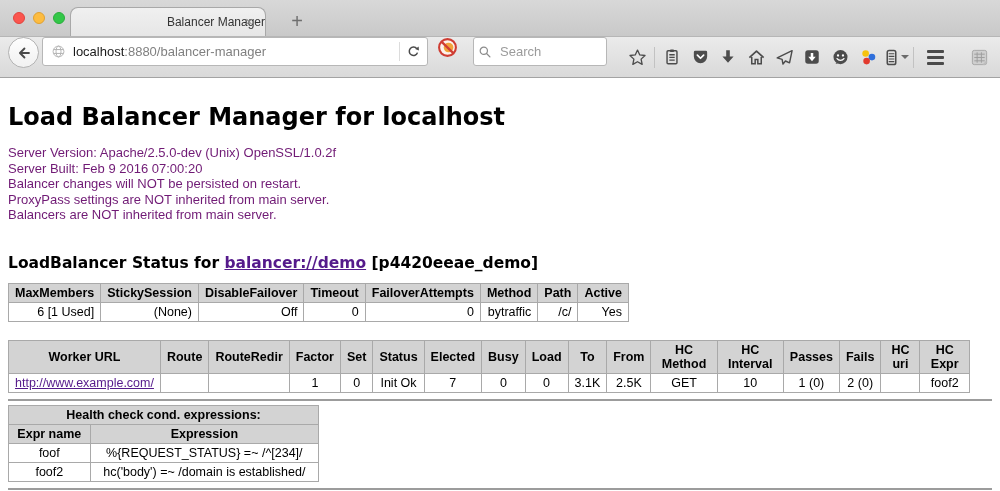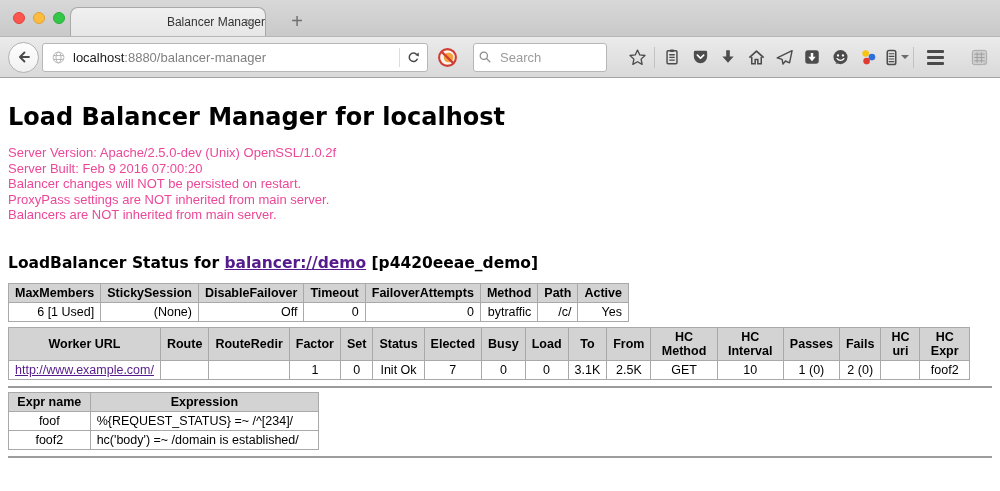--- a/index.html
+++ b/index.html
@@ -32,21 +32,21 @@
     border:none; background:transparent; color:#8a8a8a; font-size:13px;
     line-height:14px; padding:0; cursor:default;
   }
   .newtab {
     position:absolute; left:284px; top:8px; width:26px; height:26px;
     border:none; background:transparent; color:#6f6f6f; font-size:20px;
     line-height:22px; padding:0;
   }
 
   .navbar {
-    height:42px; display:flex; align-items:center; padding:0 8px;
+    height:42px; display:flex; padding:0 8px;
     background:linear-gradient(#ebebeb,#d9d9d9);
     border-top:1px solid #b6b6b6;
     border-bottom:1px solid #a3a3a3;
   }
   .back-btn {
     width:31px; height:31px; border-radius:50%;
     background:linear-gradient(#fefefe,#f1f1f1);
     border:1px solid #b3b3b3; color:#4a4a4a;
     display:flex; align-items:center; justify-content:center;
     z-index:2; flex:0 0 auto; padding:0;
@@ -89,43 +89,43 @@
   }
   .burger { display:flex; flex-direction:column; gap:3px; }
   .burger span { display:block; width:17px; height:3px; background:#4a4a4a; border-radius:1px; }
 
   
   .content { padding:0 8px 0 8px; background:#fff; }
   .content h1 {
     font-family:"DejaVu Sans", sans-serif;
     font-size:24px; font-weight:bold; margin:25px 0 14px 0; color:#000;
   }
-  .info-line { font-size:13px; line-height:15.5px; color:#ec4899; }
+  .info-line { font-size:13px; line-height:15.5px; color:#701a75; }
   .section-heading {
     font-family:"DejaVu Sans", sans-serif;
     font-size:15.5px; font-weight:bold; margin:31px 0 11px 0; color:#000;
   }
   a.plink { color:#551a8b; text-decoration:underline; }
 
   table { border-collapse:collapse; font-size:12.5px; }
   table, th, td { border:1px solid #a9a9a9; }
   table { border-color:#8d8d8d; }
   th { background:#d3d3d3; font-weight:bold; padding:2px 6px; text-align:center; }
   td { padding:2px 6px; background:#fff; }
 
   .balancer-table { width:618px; margin-top:0; }
   .balancer-table td { text-align:right; }
 
-  .worker-table { width:962px; margin-top:5px;padding-left:19px; }
+  .worker-table { width:962px; margin-top:18px;padding-left:19px; }
   .worker-table td { text-align:center; }
   .worker-table td.cell-url { text-align:left; }
 
   .health-table { width:311px; margin-top:4px; }
   .health-table td.cell-name { text-align:center; }
-  .health-table td.cell-expr { text-align:left; }
+  .health-table td.cell-expr { text-align:center; }
 
   hr.rule { border:none; border-top:2px solid #9c9c9c; margin:6px 0 0 0; }
   .hr-worker { margin-top:6px; }
   .hr-bottom { margin-top:5px; }
 </style>
 </head>
 <body>
 
 <div class="chrome">
   <div class="tabbar">
@@ -380,20 +380,23 @@
       <td></td>
       <td>foof2</td>
     </tr>
   </tbody>
     </table>
 
   <hr class="rule hr-worker">
 
   <table class="health-table">
     <tbody>
+        <tr>
+      <th colspan="2">Health check cond. expressions:</th>
+    </tr>
     <tr>
       <th>Expr name</th>
       <th>Expression</th>
     </tr>
     <tr>
       <td class="cell-name">foof</td>
       <td class="cell-expr">%{REQUEST_STATUS} =~ /^[234]/</td>
     </tr>
     <tr>
       <td class="cell-name">foof2</td>

